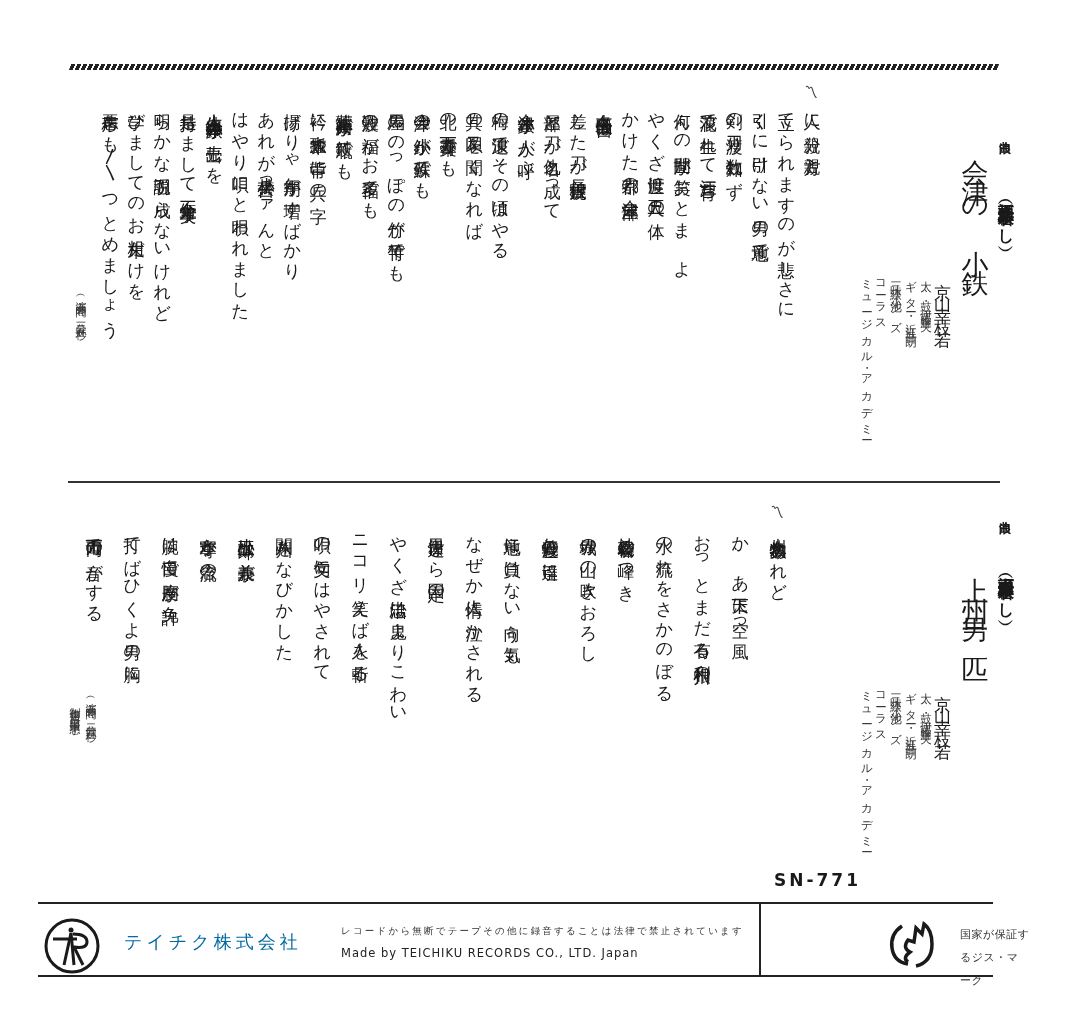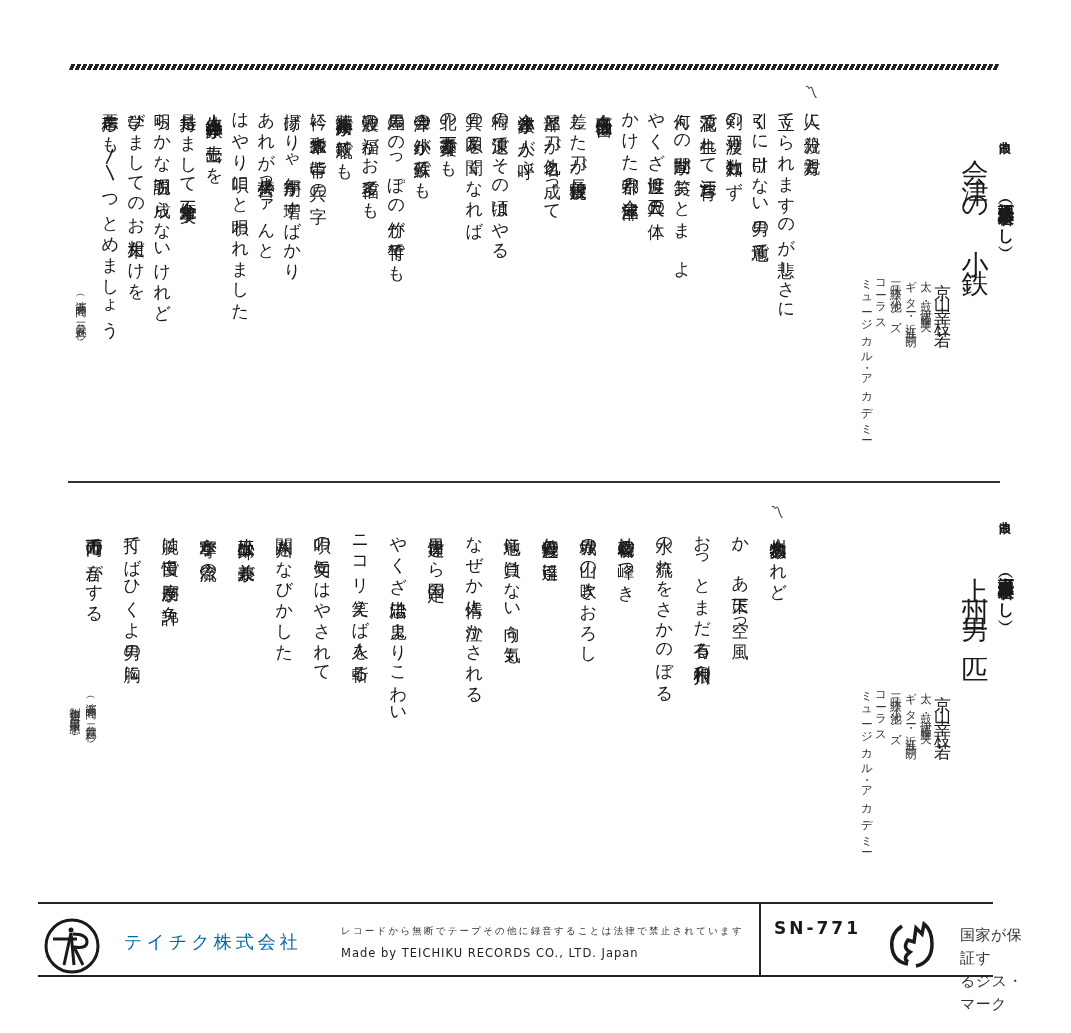--- a/index.html
+++ b/index.html
@@ -74,29 +74,29 @@
     position: absolute; left: 341px; top: 925px;
     font-family: "DejaVu Sans", "Liberation Sans", sans-serif;
     font-size: 9.5px; letter-spacing: 2.2px; color: #333;
   }
   .made-by {
     position: absolute; left: 341px; top: 946px;
     font-family: "DejaVu Sans", "Liberation Sans", sans-serif;
     font-size: 11.5px; letter-spacing: 1px; color: #222;
   }
   .catalog {
-    position: absolute; left: 774px; top: 918px;
+    position: absolute; left: 774px; top: 870px;
     font-family: "DejaVu Sans", "Liberation Sans", sans-serif;
     font-size: 17px; font-weight: bold; letter-spacing: 3px; color: #1a1a1a;
   }
   .jis-logo { position: absolute; left: 888px; top: 918px; width: 48px; height: 52px; }
   .jis-text {
     position: absolute; left: 960px; top: 924px;
-    font-family: Liberation Serif, serif;
-    font-size: 15px; letter-spacing: 0.5px; line-height: 23px; color: #333; width: 70px;
+    font-family: Liberation Mono, monospace;
+    font-size: 11px; letter-spacing: 0.5px; line-height: 23px; color: #333; width: 70px;
   }
 </style>
 </head>
 <body>
 
 <div class="dash-rule"></div>
 
 <section class="song song-top">
   <div class="vcol genre" style="left:936px;">浪曲</div>
   <div class="vcol subtitle" style="left:935px; top:112px;">江州音頭（幸枝若ぶし）</div>

